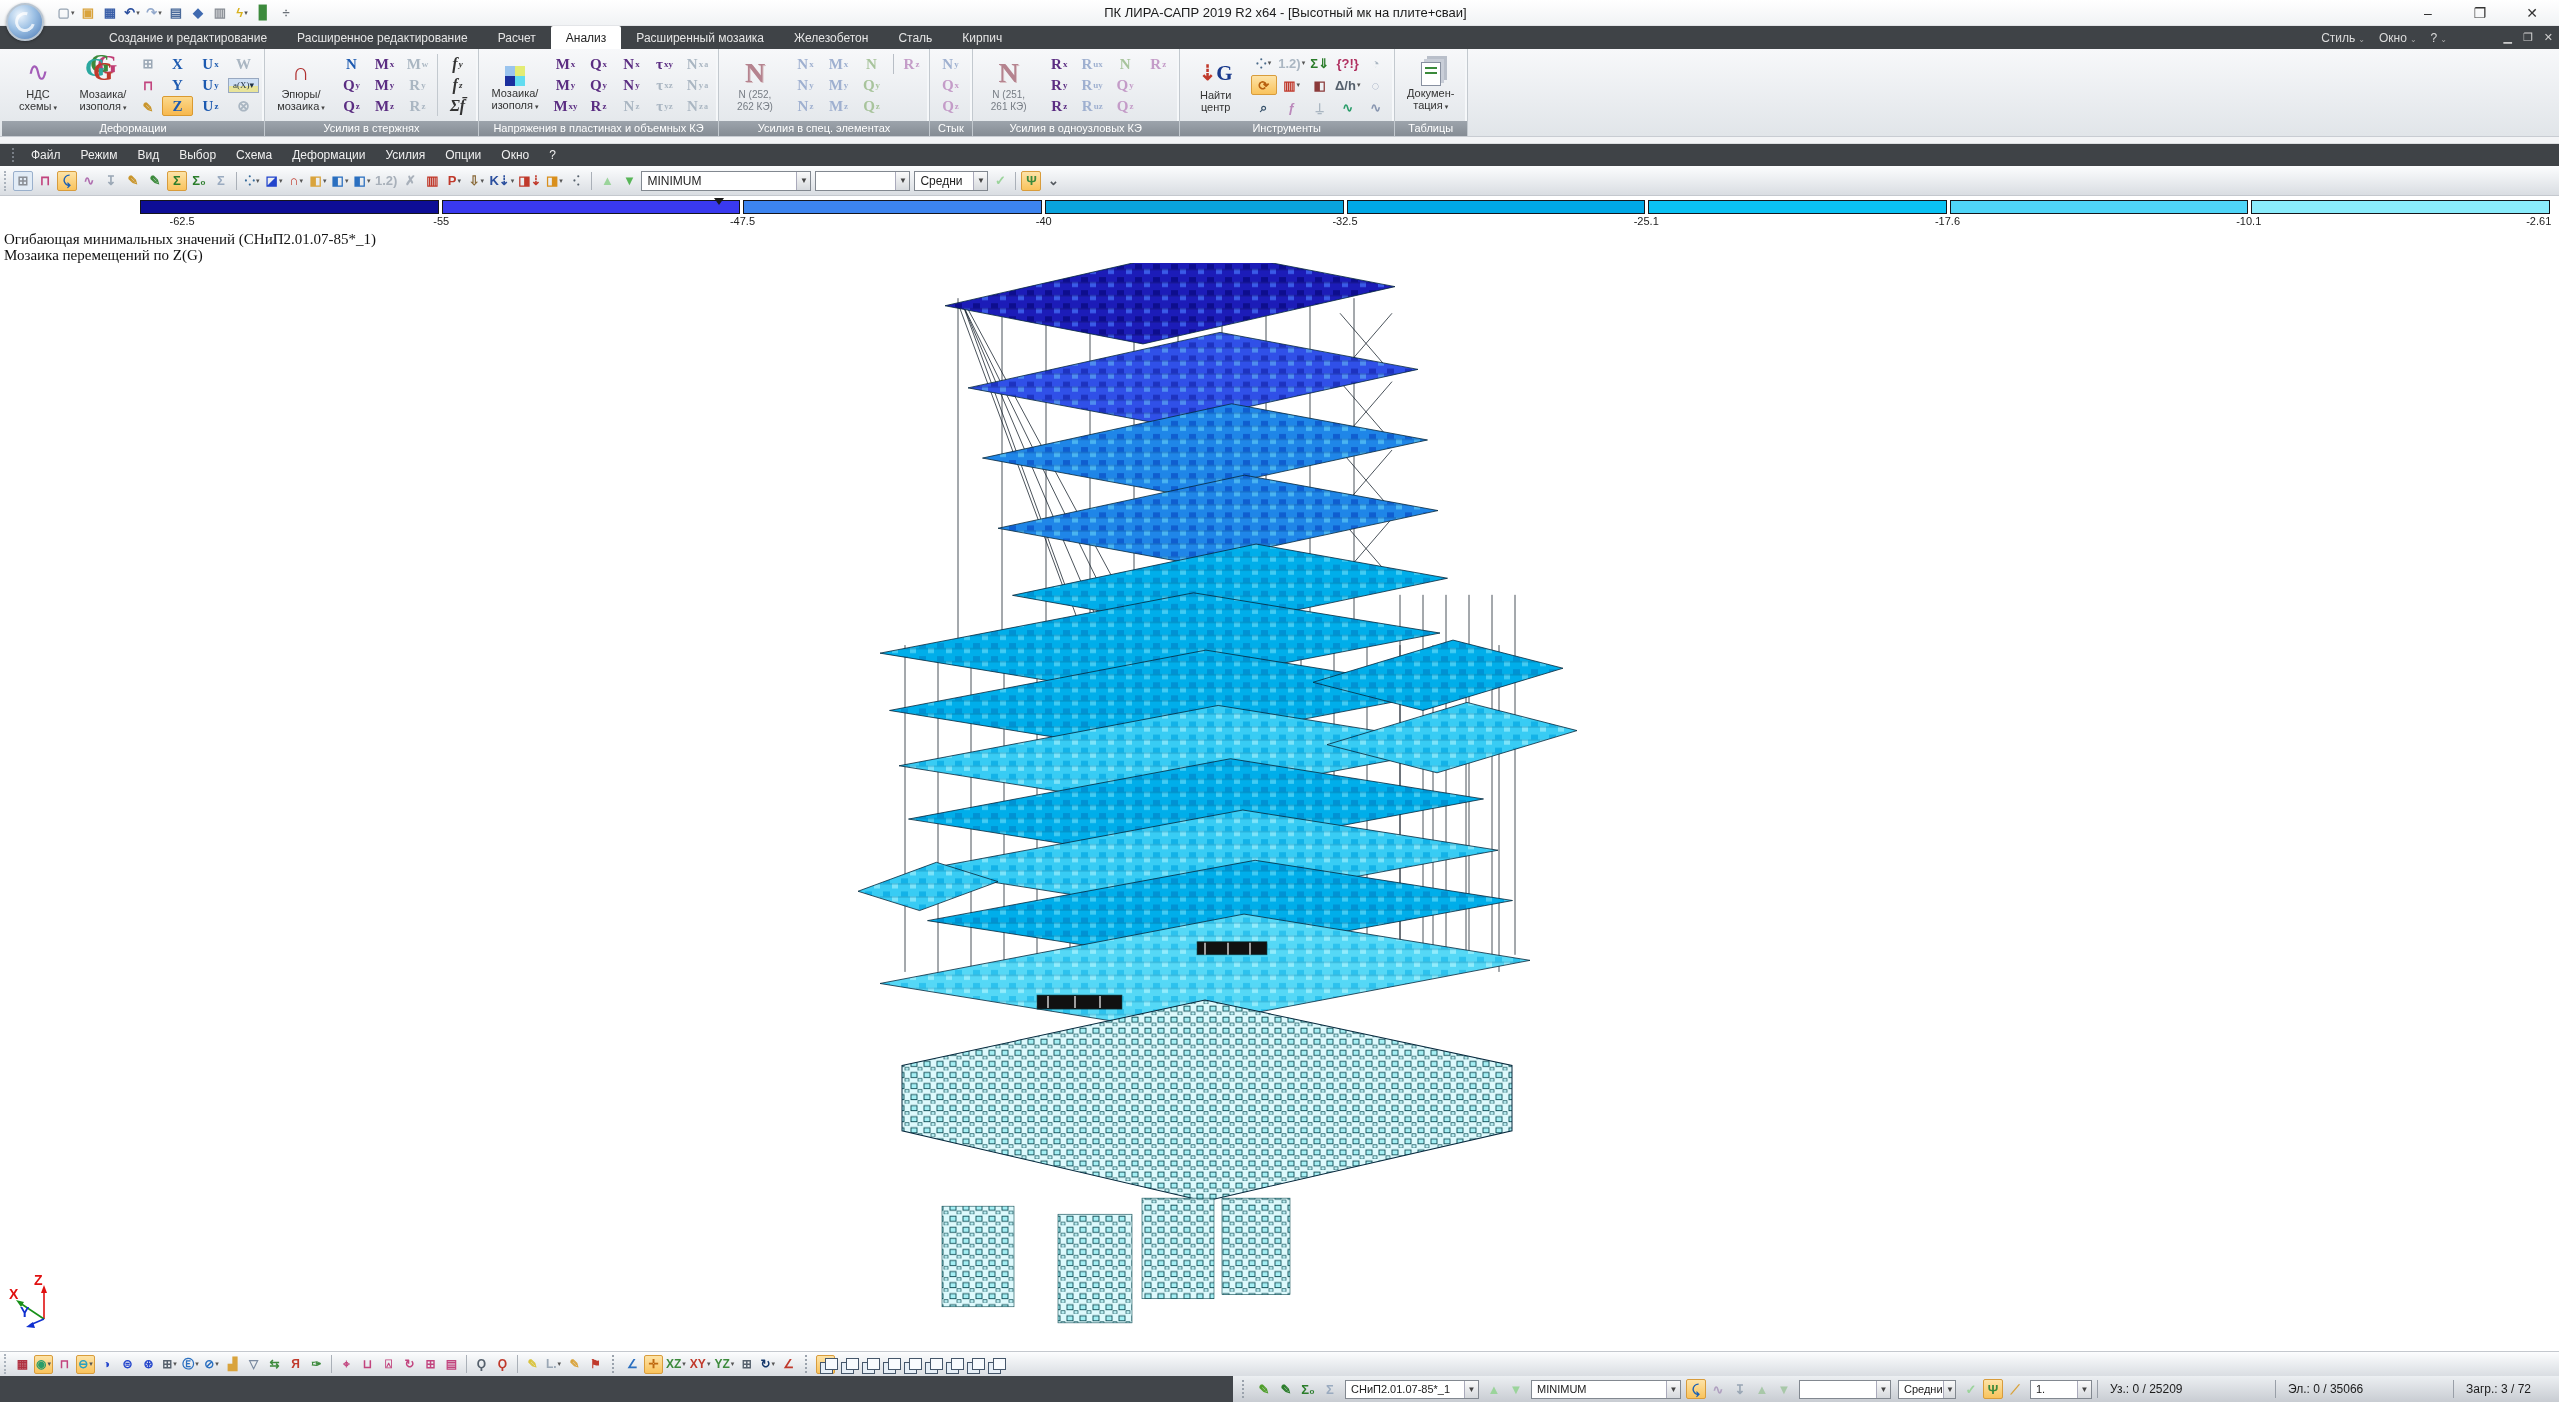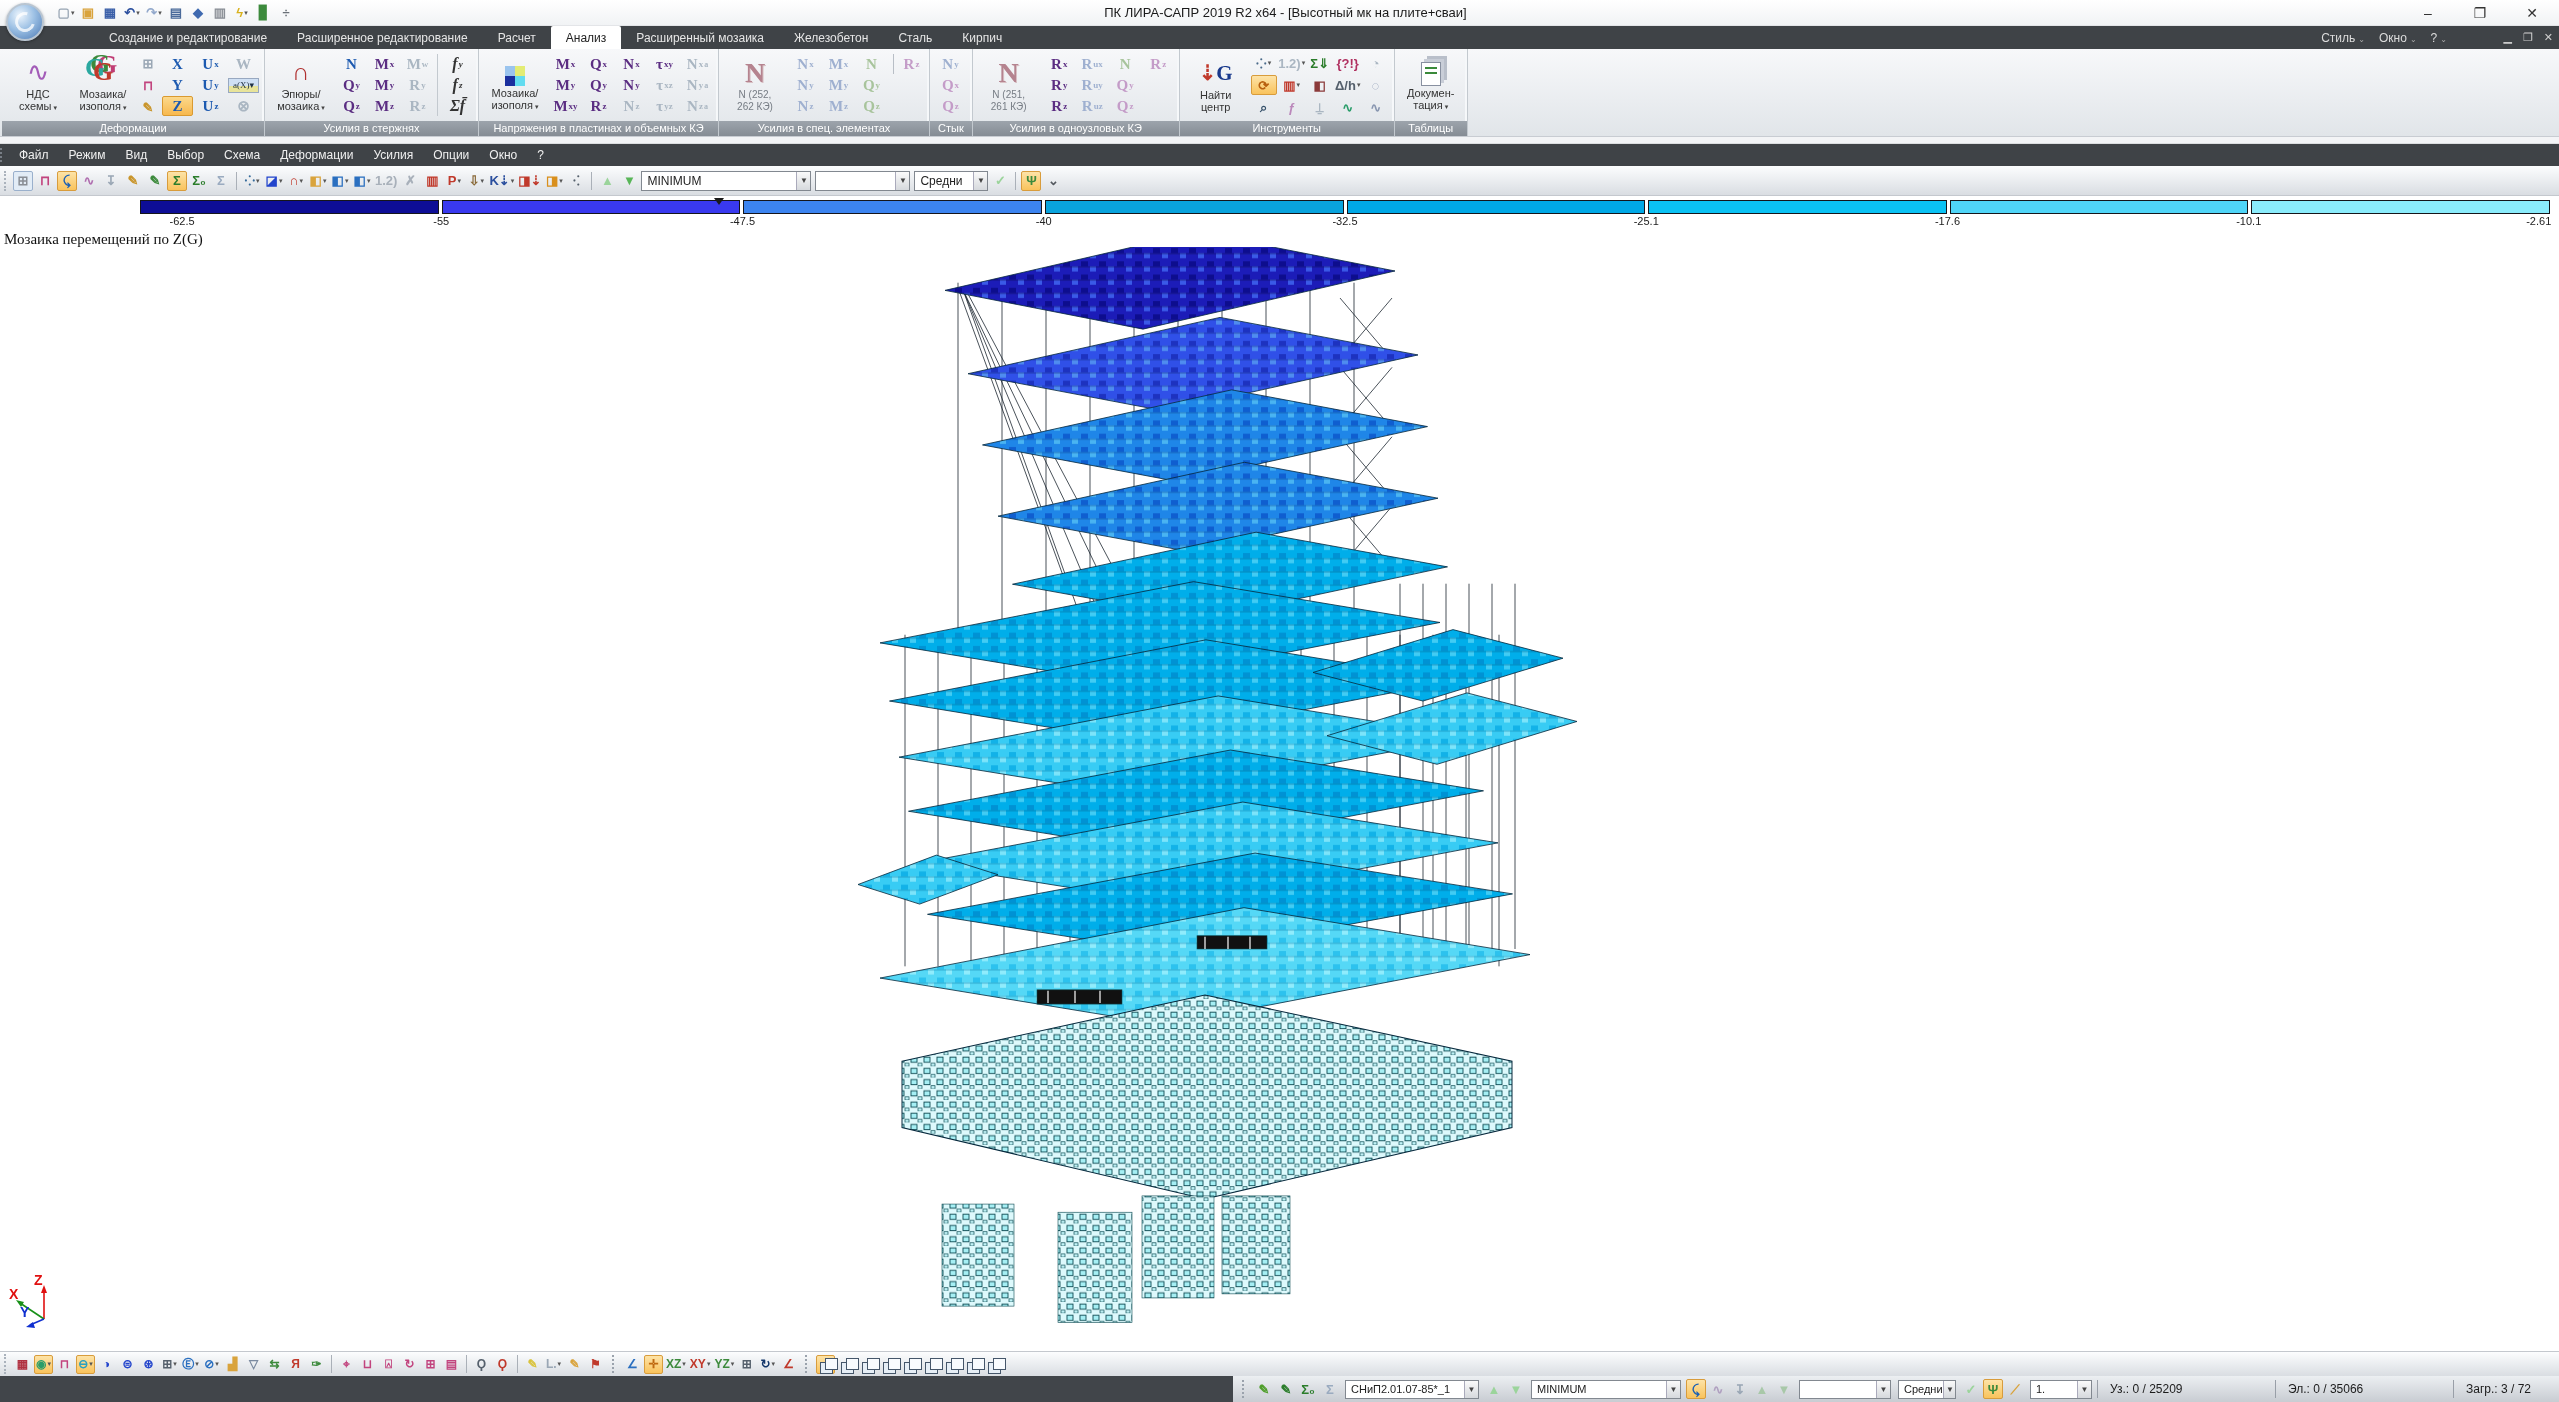--- a/index.html
+++ b/index.html
@@ -48,21 +48,21 @@
   .rb-cell.fade{color:#9fb0d0}.rb-cell.fadeg{color:#a8c49c}.rb-cell.fadep{color:#c49cc8}
   .rb-cell.ser{font-style:italic;color:#333;font-size:16px}
   .rb-cell.hl{background:linear-gradient(#fcd98c,#f7b84e);border:1px solid #da9a30;border-radius:2px}
   .rb-cell.lsep{border-left:1px solid #b8bec6;margin-left:4px;padding-left:5px}
   .rb-cell.empty{visibility:hidden}
   .rb-cell.rb-ax{font-family:Liberation Serif, serif;font-weight:normal;font-size:9px;background:linear-gradient(#cfe0f4 50%,#e8e49a 50%);border:1px solid #98a8c0;color:#234;height:15px;min-width:24px}
   .sideicons{display:flex;flex-direction:column;gap:1px}
   .toolgrid{display:grid;grid-template-columns:repeat(5,26px);gap:1px}
   
   .ribbongap{height:7px;background:#f3f4f6;border-bottom:1px solid #dcdee0;flex:none}
-  .menubar{height:22px;background:#3f4347;color:#f0f0f0;display:flex;align-items:center;font-size:12px;flex:none}
+  .menubar{height:22px;background:#3f4347;color:#f0f0f0;display:flex;align-items:center;font-size:12px;padding-left:12px;flex:none}
   .menu-item{padding:0 10px;cursor:default}
   .mgrip{width:3px;height:14px;border-left:2px dotted #787e86;margin-right:6px}
   
   .toolbar{height:30px;background:linear-gradient(#fcfdfe,#d9dde2);display:flex;align-items:center;padding:0 4px;border-bottom:1px solid #c4c8ce;flex:none}
   .ticons{display:flex;align-items:center;gap:2px}
   .ticon{min-width:20px;height:20px;display:flex;align-items:center;justify-content:center;font-size:13px;font-weight:bold;border:1px solid transparent;border-radius:2px;cursor:default;white-space:nowrap}
   .ticon .g{line-height:1}
   .ticon .dd{font-size:7px;color:#555;margin-left:1px;font-weight:normal}
   .ticon.hl{background:linear-gradient(#fde3a7,#f9c35c);border-color:#d89c3c}
   .ticon.pressed{background:#e2ecf6;border-color:#9ab0cc}
@@ -556,20 +556,21 @@
         <span class="slabel" style="left: 12.5%;">-55</span>
         <span class="slabel" style="left: 25%;">-47.5</span>
         <span class="slabel" style="left: 37.5%;">-40</span>
         <span class="slabel" style="left: 50%;">-32.5</span>
         <span class="slabel" style="left: 62.5%;">-25.1</span>
         <span class="slabel" style="left: 75%;">-17.6</span>
         <span class="slabel" style="left: 87.5%;">-10.1</span>
         <span class="slabel" style="left: 100%; transform: translateX(-95%);">-2.61</span>
       </div>
     <div class="infolines" id="infolines">
+        <div>Огибающая минимальных значений (СНиП2.01.07-85*_1)</div>
         <div>Мозаика перемещений по Z(G)</div>
       </div>
   </div>
 
   <div class="viewport">
     <svg id="model" viewBox="0 0 2559 1082" preserveAspectRatio="none">
       <defs>
         <pattern id="pDark" width="18" height="13" patternUnits="userSpaceOnUse">
           <rect width="18" height="13" fill="#1c1cb8"></rect>
             <rect x="1" y="1" width="7" height="5" fill="#0d0d8e"></rect>

